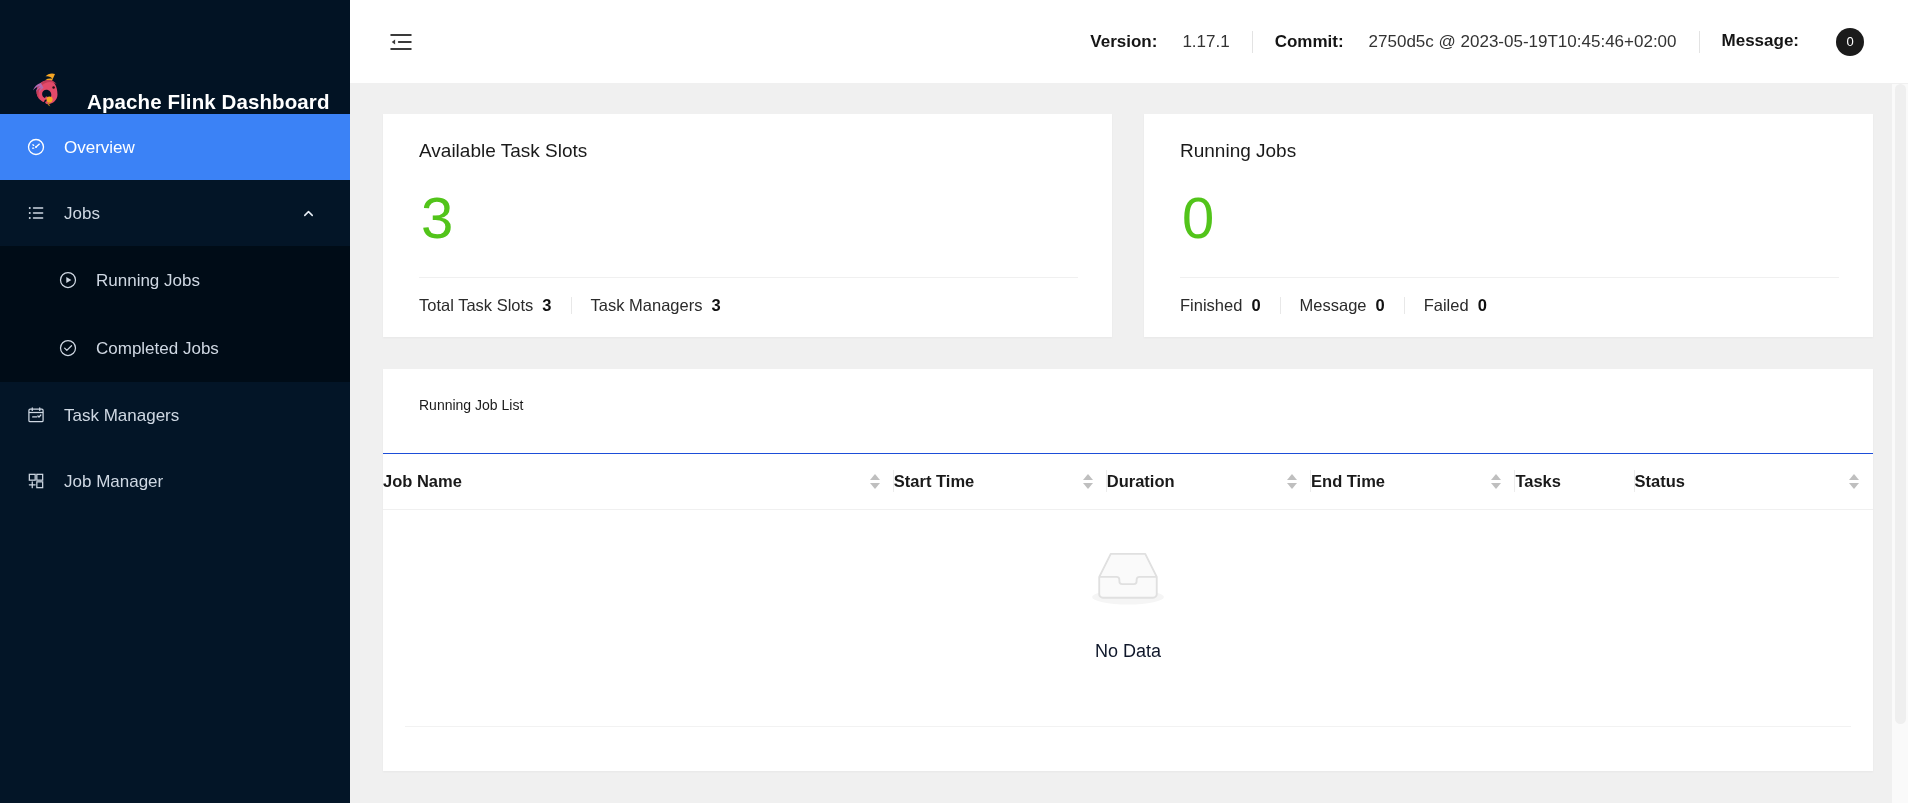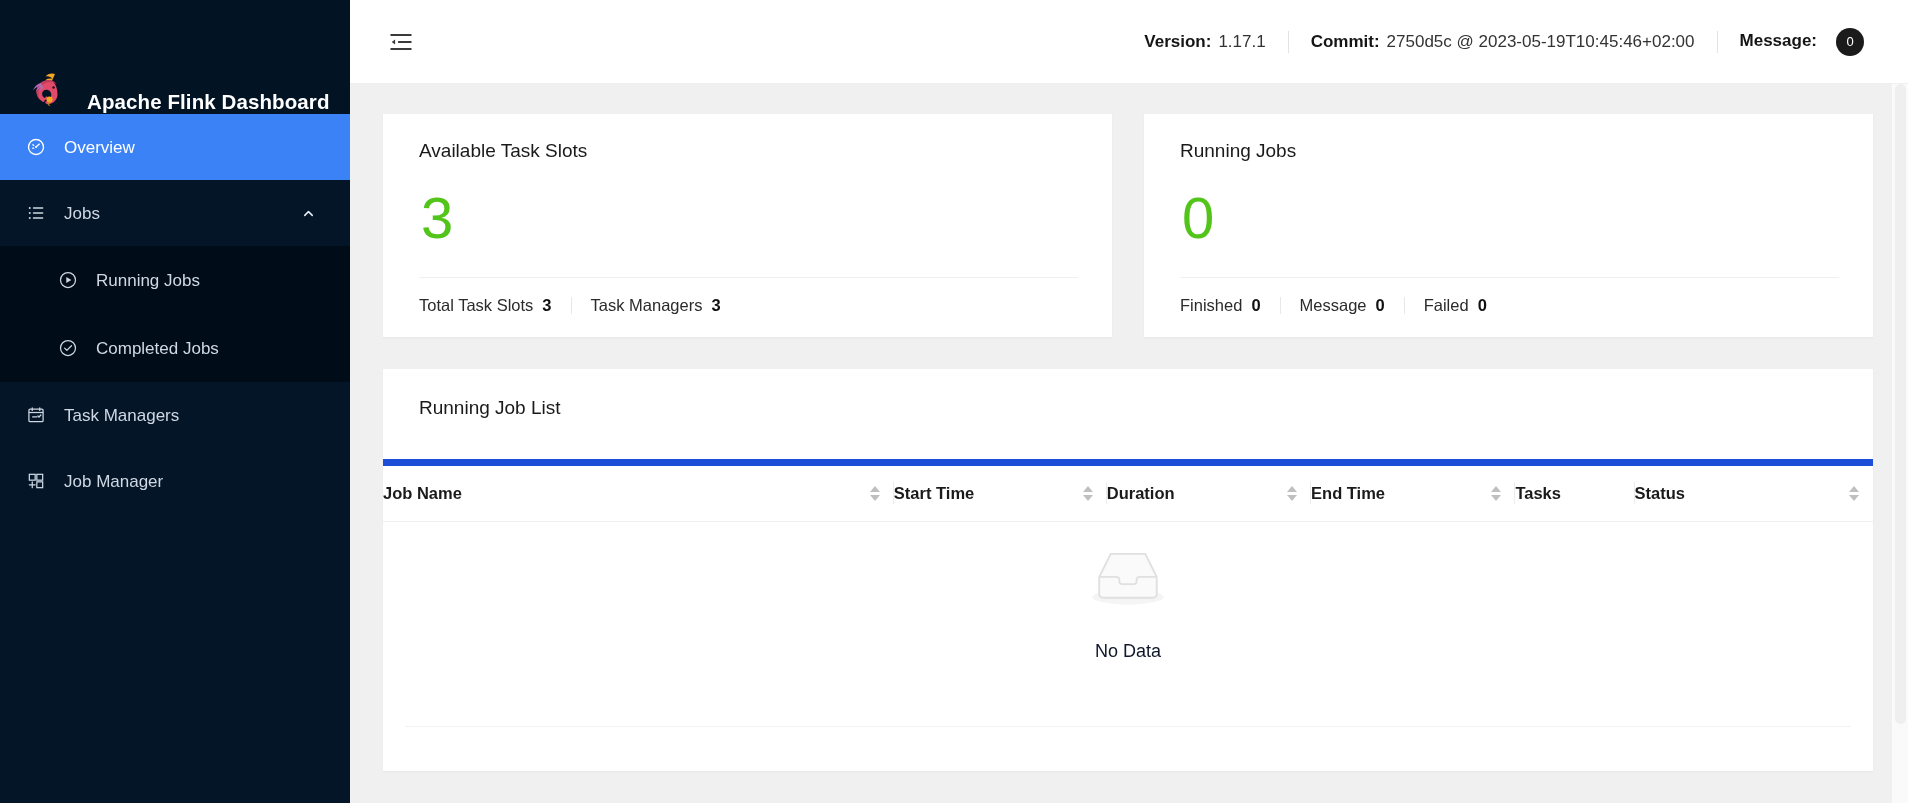--- a/index.html
+++ b/index.html
@@ -68,21 +68,21 @@
     border-bottom: 1px solid #f0f0f0;
   }
   .fold-btn {
     width: 34px; height: 34px; cursor: pointer;
     display: flex; align-items: center; justify-content: center;
   }
   .topbar-right {
     margin-left: auto; display: flex; align-items: center;
     font-size: 17px; color: #2b2b2b; gap: 0;
   }
-  .meta-group { display: flex; align-items: baseline; gap: 7px; white-space: nowrap; }
+  .meta-group { display: flex; align-items: baseline; gap: 25px; white-space: nowrap; }
   .meta-key { font-weight: bold; color: #151515; }
   .meta-val { color: #333; font-weight: normal; }
   .vdiv {
     width: 1px; height: 22px; background: #e3e3e3;
     margin: 0 22px; align-self: center;
   }
   .msg-badge {
     width: 28px; height: 28px; border-radius: 50%;
     background: #1b1b1b; color: #fff; font-size: 13px;
     display: flex; align-items: center; justify-content: center;
@@ -102,27 +102,27 @@
   .card-divider { height: 1px; background: #f0f0f0; margin: 0 0 0 0; }
   .stat-footer {
     display: flex; align-items: flex-start; padding-top: 18px;
     font-size: 16.5px; color: #2b2b2b;
   }
   .stat-pair { display: flex; align-items: baseline; gap: 9px; white-space: nowrap; }
   .stat-pair .sv { font-weight: bold; color: #111; }
   .sdiv { width: 1px; height: 17px; background: #e8e8e8; margin: 0 19px; align-self: center; }
 
   .list-card { margin-top: 32px; padding: 28px 0 0 0; height: 402px; position: relative; }
-  .list-title { font-size: 19px; color: #1a1a1a; padding: 0 0 0 36px; }
+  .list-title { font-size: 14px; color: #1a1a1a; padding: 0 0 0 36px; }
 
   table.jobs { width: 100%; border-collapse: collapse; margin-top: 40px; table-layout: fixed; }
   table.jobs th {
     text-align: left; font-size: 16.5px; font-weight: bold; color: #1a1a1a;
     padding: 18px 0 18px 0; border-bottom: 1px solid #f0f0f0;
-    border-top: 7px solid #1d4ed8;
+    border-top: 1px solid #1d4ed8;
     background: #fff; position: relative; vertical-align: middle;
   }
   th.c-pad-left { padding-left: 22px; }
   .th-inner { display: flex; align-items: center; padding-right: 14px; }
   .th-label { flex: 1; white-space: nowrap; }
   .sorter { display: inline-flex; flex-direction: column; gap: 3px; margin-left: 8px; }
   .caret { width: 0; height: 0; border-left: 5px solid transparent; border-right: 5px solid transparent; }
   .caret.up { border-bottom: 6px solid #bfbfbf; }
   .caret.down { border-top: 6px solid #bfbfbf; }
   .col-sep { position: absolute; right: 0; top: 50%; transform: translateY(-50%); width: 1px; height: 22px; background: #ececec; }

